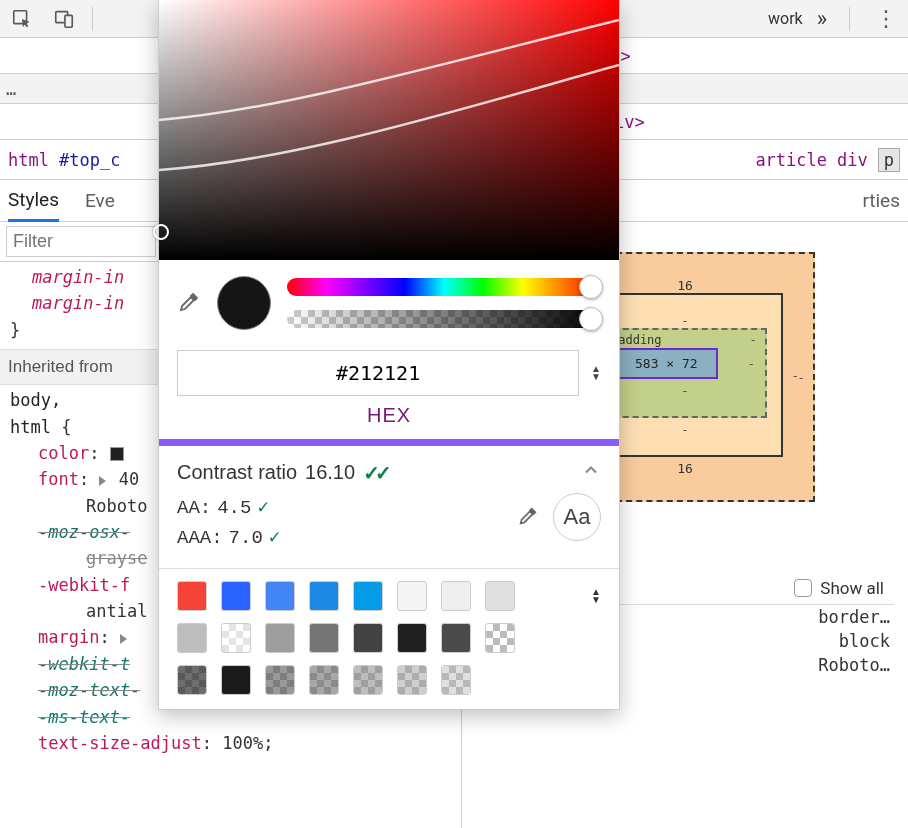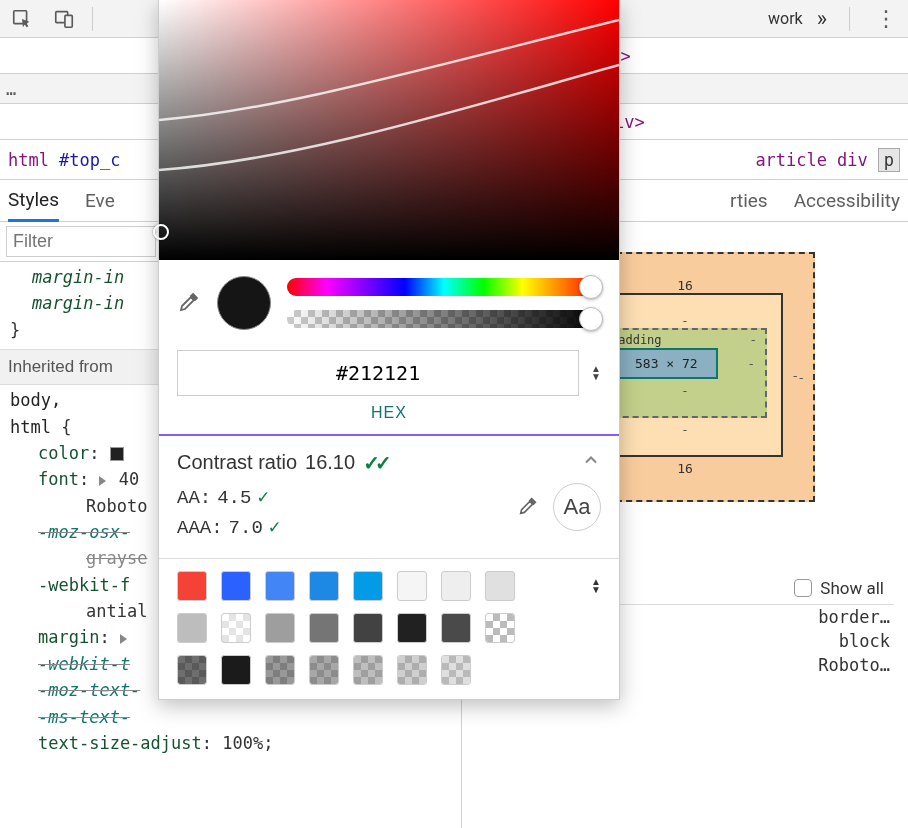--- a/index.html
+++ b/index.html
@@ -102,21 +102,21 @@
   }
   .filter-row input {
     width: 150px;
     font-size: 18px;
     padding: 4px 6px;
     border: 1px solid #ccc;
   }
   .css-block {
     padding: 2px 10px 6px 32px;
   }
-  .css-prop { color: #14532d; font-style: italic; }
+  .css-prop { color: #be185d; font-style: italic; }
   .css-selector { color: #222; }
   .strike { text-decoration: line-through; color: #888; }
   .strike .css-prop { color:#0f766e; }
   .inherited-hdr {
     background: #f1f1f1;
     border-top: 1px solid #ddd;
     border-bottom: 1px solid #ddd;
     padding: 4px 8px;
     color: #555;
     font-family: -apple-system, sans-serif;
@@ -162,21 +162,21 @@
     padding: 18px 14px;
     position: relative;
   }
   .bm-padding {
     border: 2px dashed #666;
     background: #c3d08b;
     padding: 18px 10px;
     position: relative;
   }
   .bm-content {
-    border: 2px solid #0f766e;
+    border: 2px solid #6d28d9;
     background: #8ab0c1;
     padding: 6px 18px;
     color: #222;
   }
   .bm-label {
     position: absolute;
     top: 3px; left: 6px;
     font-size: 12px;
   }
   .bm-num { font-size: 13px; }
@@ -275,25 +275,25 @@
   .picker-value-row input {
     flex:1; padding:10px; text-align:center;
     font-size:20px; font-family: Menlo, monospace;
     border:1px solid #ccc;
   }
   .format-switch {
     display:flex; flex-direction:column; gap:0px; color:#444; cursor:pointer;
     font-size:10px; line-height: 8px;
   }
   .format-label {
-    text-align:center; color:#0f766e; font-size:16px; letter-spacing:1px;
+    text-align:center; color:#701a75; font-size:20px; letter-spacing:1px;
     padding-bottom: 12px;
   }
   .picker-section {
-    border-top: 2px solid #8b5cf6;
+    border-top: 7px solid #8b5cf6;
     padding: 14px 18px;
   }
   .contrast-head {
     display:flex; align-items:center; justify-content: space-between;
     font-size: 20px;
   }
   .contrast-head .ratio-label { display:flex; align-items:center; gap:8px;}
   .dbl-check { color: #0b8043; font-weight:bold; letter-spacing:-5px;}
   .single-check { color:#0b8043; font-weight:bold;}
   .aa-rows { margin-top: 8px; font-size: 19px; line-height:1.6;}
@@ -378,21 +378,20 @@
   <span class="bc-item">article</span>
   <span class="bc-item">div</span>
   <span class="bc-item selected">p</span>
 </div>
 
 <div class="sub-tabs">
   <span class="sub-tab active">Styles</span>
   <span class="sub-tab">Eve</span>
   <span style="flex:1"></span>
   <span class="sub-tab">rties</span>
-  <span class="sub-tab">Accessibility</span>
 </div>
 
 <div class="main-area">
 
   <div class="styles-panel">
     <div class="filter-row">
       <input type="text" placeholder="Filter" style="">
     </div>
     <div class="css-block">
       <div><span class="css-prop">margin-in</span></div>

